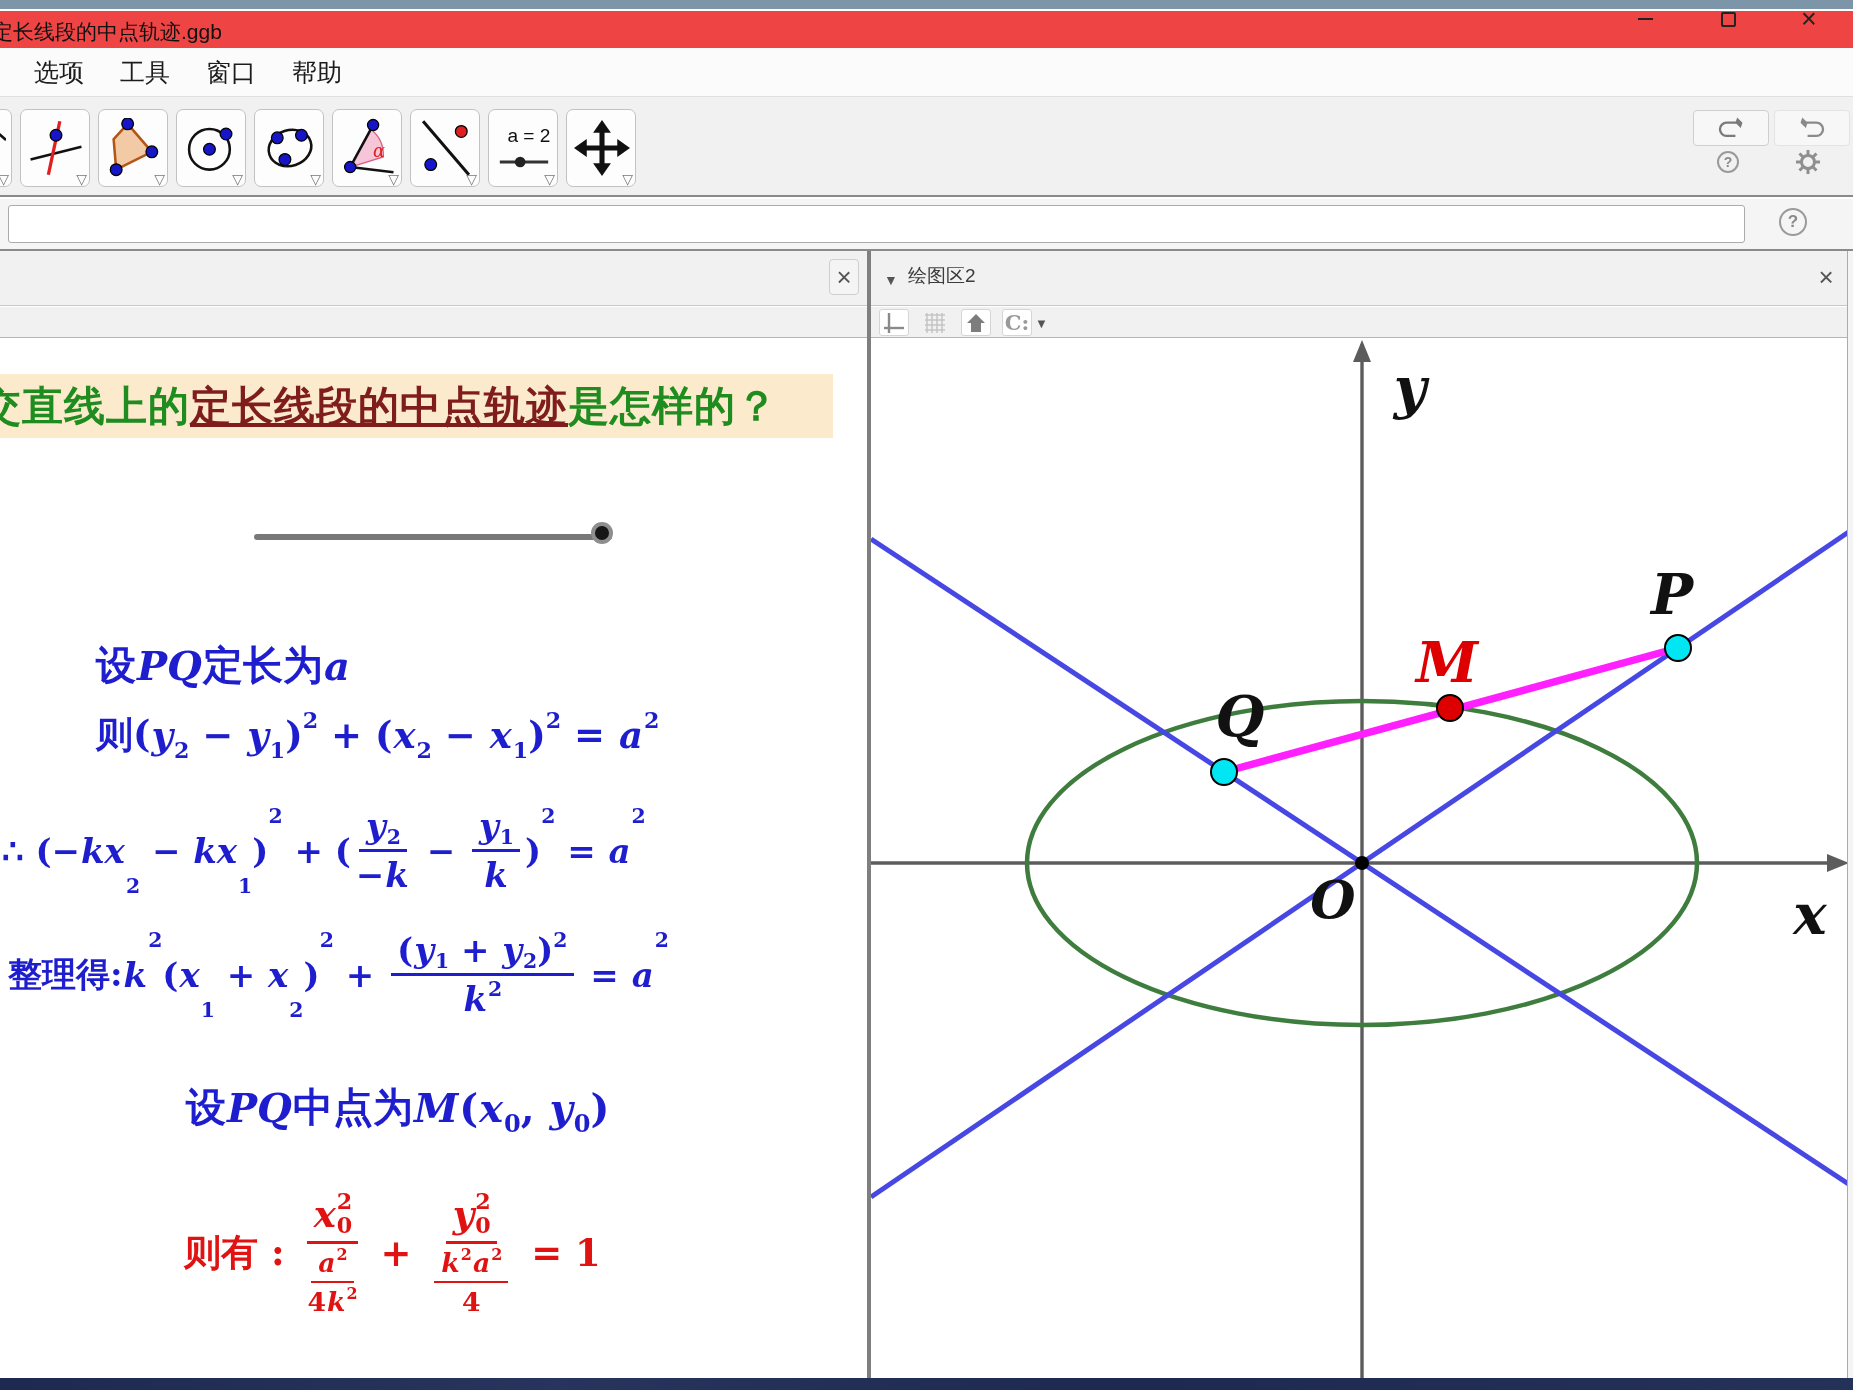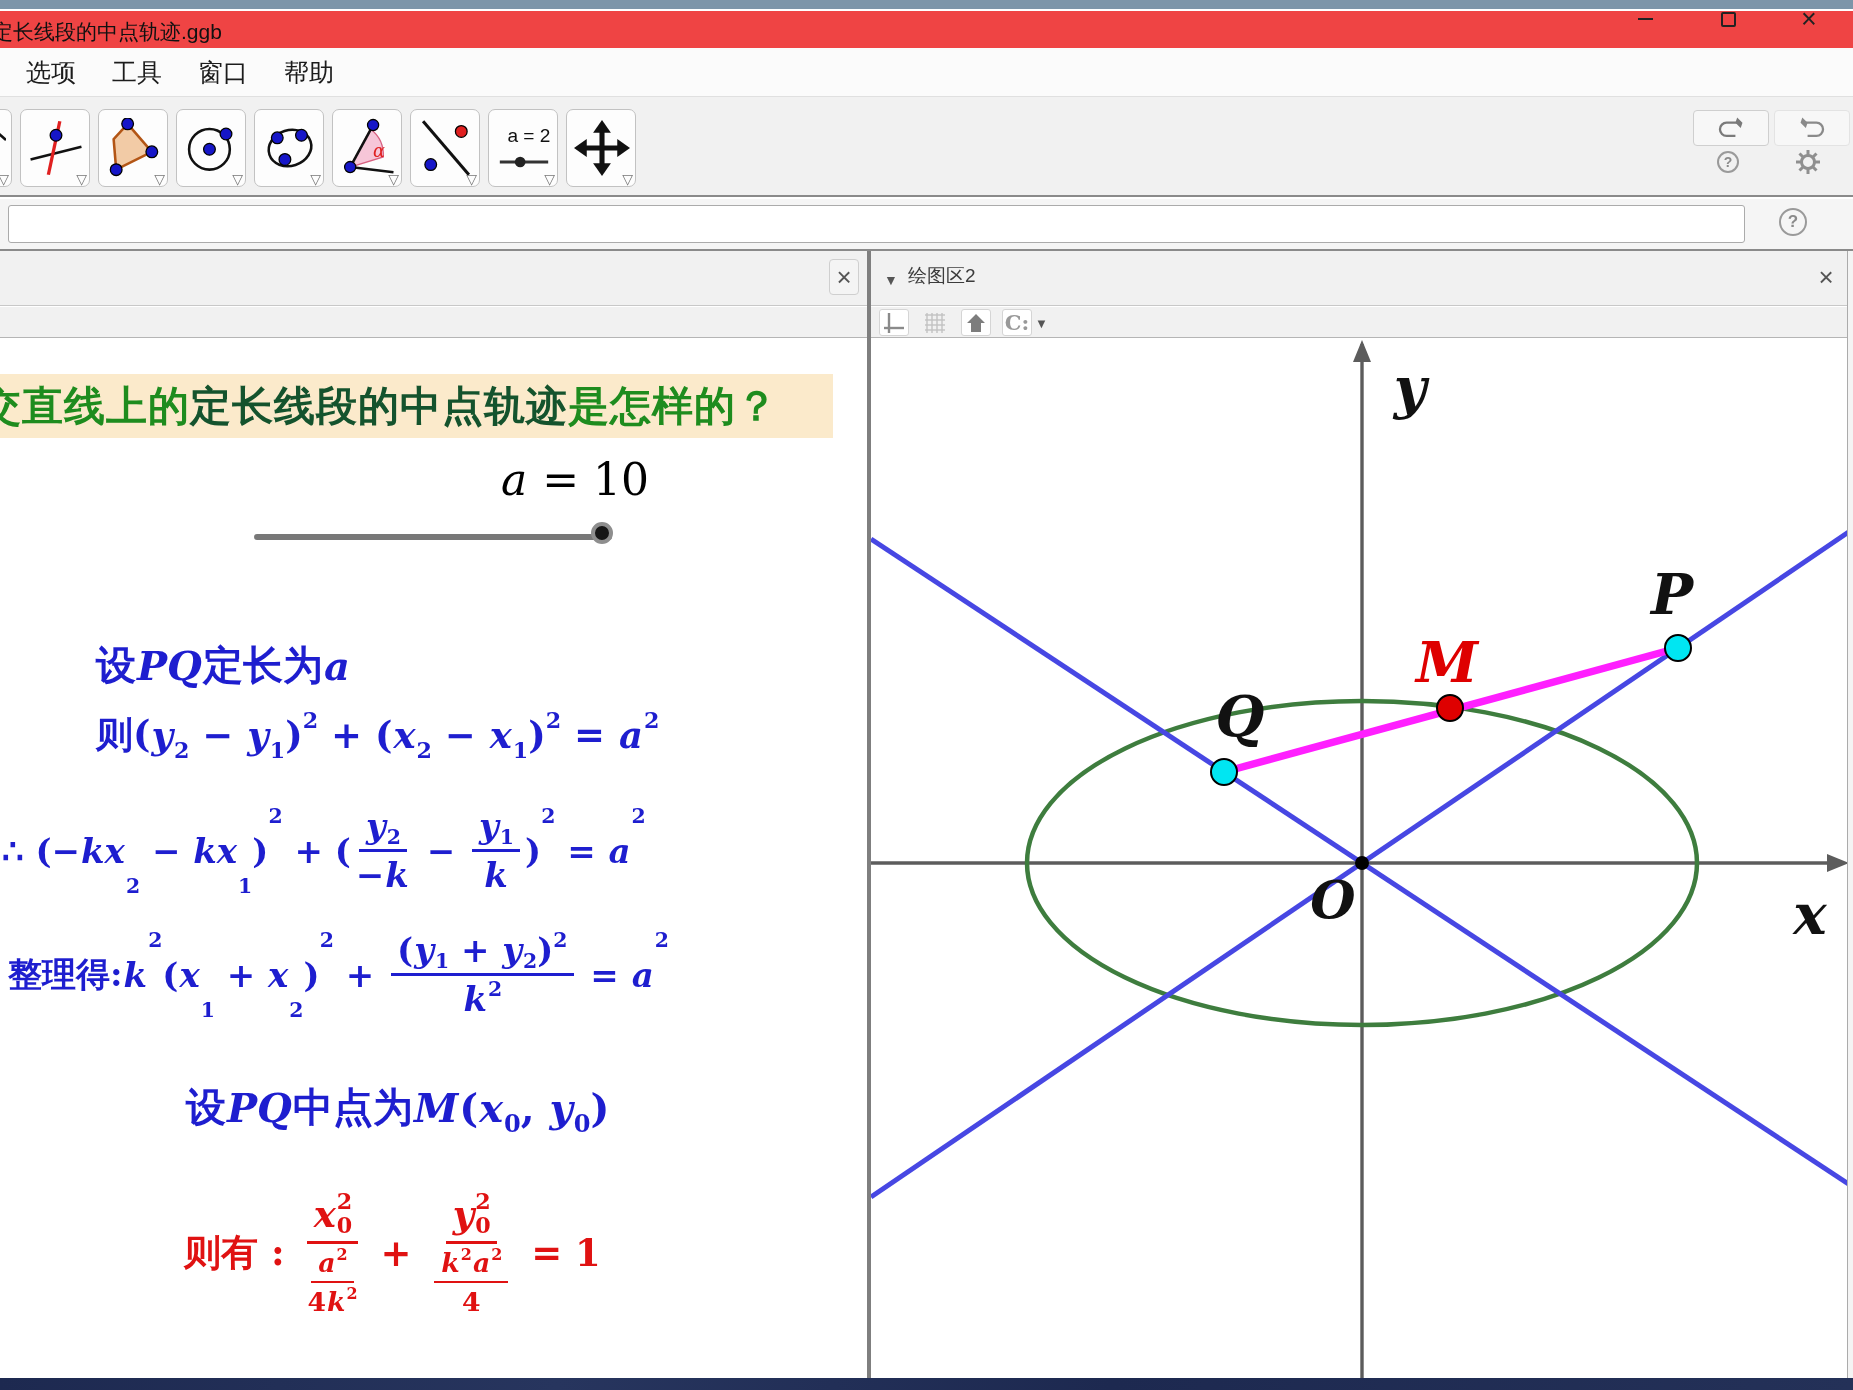--- a/index.html
+++ b/index.html
@@ -11,21 +11,21 @@
   #win-band { left:0; top:0; width:1853px; height:9px; background:#7d95a9; }
   #titlebar { left:0; top:11px; width:1853px; height:39px; background:#ef4444; }
   #title-text { left:-8px; top:7px; font-size:21px; color:#111; white-space:nowrap; }
   .winbtn { top:2px; width:46px; height:34px; display:flex; align-items:center; justify-content:center; }
   #btn-min { left:1622px; } #btn-max { left:1705px; } #btn-close { left:1786px; }
   .min-glyph { width:15px; height:2px; background:#222; display:inline-block; }
   .max-glyph { width:15px; height:15px; border:2px solid #222; border-radius:2px; display:inline-block; }
   .close-glyph { font-size:27px; color:#222; line-height:1; }
 
   #menubar { left:0; top:48px; width:1853px; height:49px; background:#fbfbfb;
-             border-bottom:1px solid #e0e0e0; display:flex; align-items:center; gap:36px; padding-left:26px; }
+             border-bottom:1px solid #e0e0e0; display:flex; align-items:center; gap:36px; padding-left:34px; }
   .menu-item { font-size:25px; color:#1c1c1c; }
 
   
   #toolbar { left:0; top:97px; width:1853px; height:100px; background:#f1f1f1; border-bottom:2px solid #8a8a8a; }
   .toolbtn { position:absolute; top:12px; width:70px; height:78px; background:#fdfdfd;
              border:1px solid #c2c2c2; border-radius:7px; }
   .toolbtn svg { position:absolute; left:7px; top:8px; }
   .dd { position:absolute; right:2px; bottom:0px; font-size:14px; color:#777; line-height:1; }
 
   
@@ -59,21 +59,21 @@
   .gtb.flat { background:transparent; border-color:transparent; }
   #gt-capture-dd { position:absolute; left:164px; top:9px; font-size:13px; color:#555; }
   .capture-text { font-family:"DejaVu Serif", serif; font-weight:bold; color:#999; font-size:21px; }
 
   
   #left-content { left:0; top:87px; width:867px; height:1040px; background:#fff; }
   #banner { left:0; top:36px; width:833px; height:64px; background:#fbeacb;
             display:flex; align-items:center; overflow:hidden; }
   #banner-text { white-space:nowrap; font-family:"Liberation Serif", serif; font-weight:bold;
                  font-size:41px; letter-spacing:1px; margin-left:-20px; }
-  .bn-green { color:#1e8c1e; } .bn-red { color:#14532d; }
+  .bn-green { color:#1e8c1e; } .bn-red { color:#7f1d1d;text-decoration:underline; }
 
   #slider-value { left:500px; top:116px; width:220px; font-family:"DejaVu Serif", serif;
                   font-size:44px; color:#000; }
   #slider-value .mi { font-style:italic; }
   #a-slider { left:250px; top:182px; width:372px; height:34px; }
   #a-track { position:absolute; left:4px; top:14px; width:358px; height:6px; background:#787878; border-radius:3px; }
   #a-handle { position:absolute; left:341px; top:2px; width:22px; height:22px; background:#161616;
               border:4px solid #8e8e8e; border-radius:50%; }
 
   .formula { position:absolute; display:flex; align-items:center;
@@ -267,21 +267,20 @@
     </div>
     <div class="abs ptool"></div>
 
     <div class="abs" id="left-content">
       <div class="abs" id="banner" style="background: rgb(251, 234, 203);">
         <div id="banner-text">
           <span class="bn-green">交直线上的</span><span class="bn-red">定长线段的中点轨迹</span><span class="bn-green">是怎样的？</span>
         </div>
       </div>
 
-      <div class="abs" id="slider-value"><span class="mi">a</span><span> = 10</span></div>
 
       <div class="abs" id="a-slider">
         <div id="a-track"></div>
         <div id="a-handle"></div>
       </div>
 
       <div class="formula" id="f1">
           <span class="mt">设</span>
           <span class="mi">PQ</span>
           <span class="mt">定长为</span>

